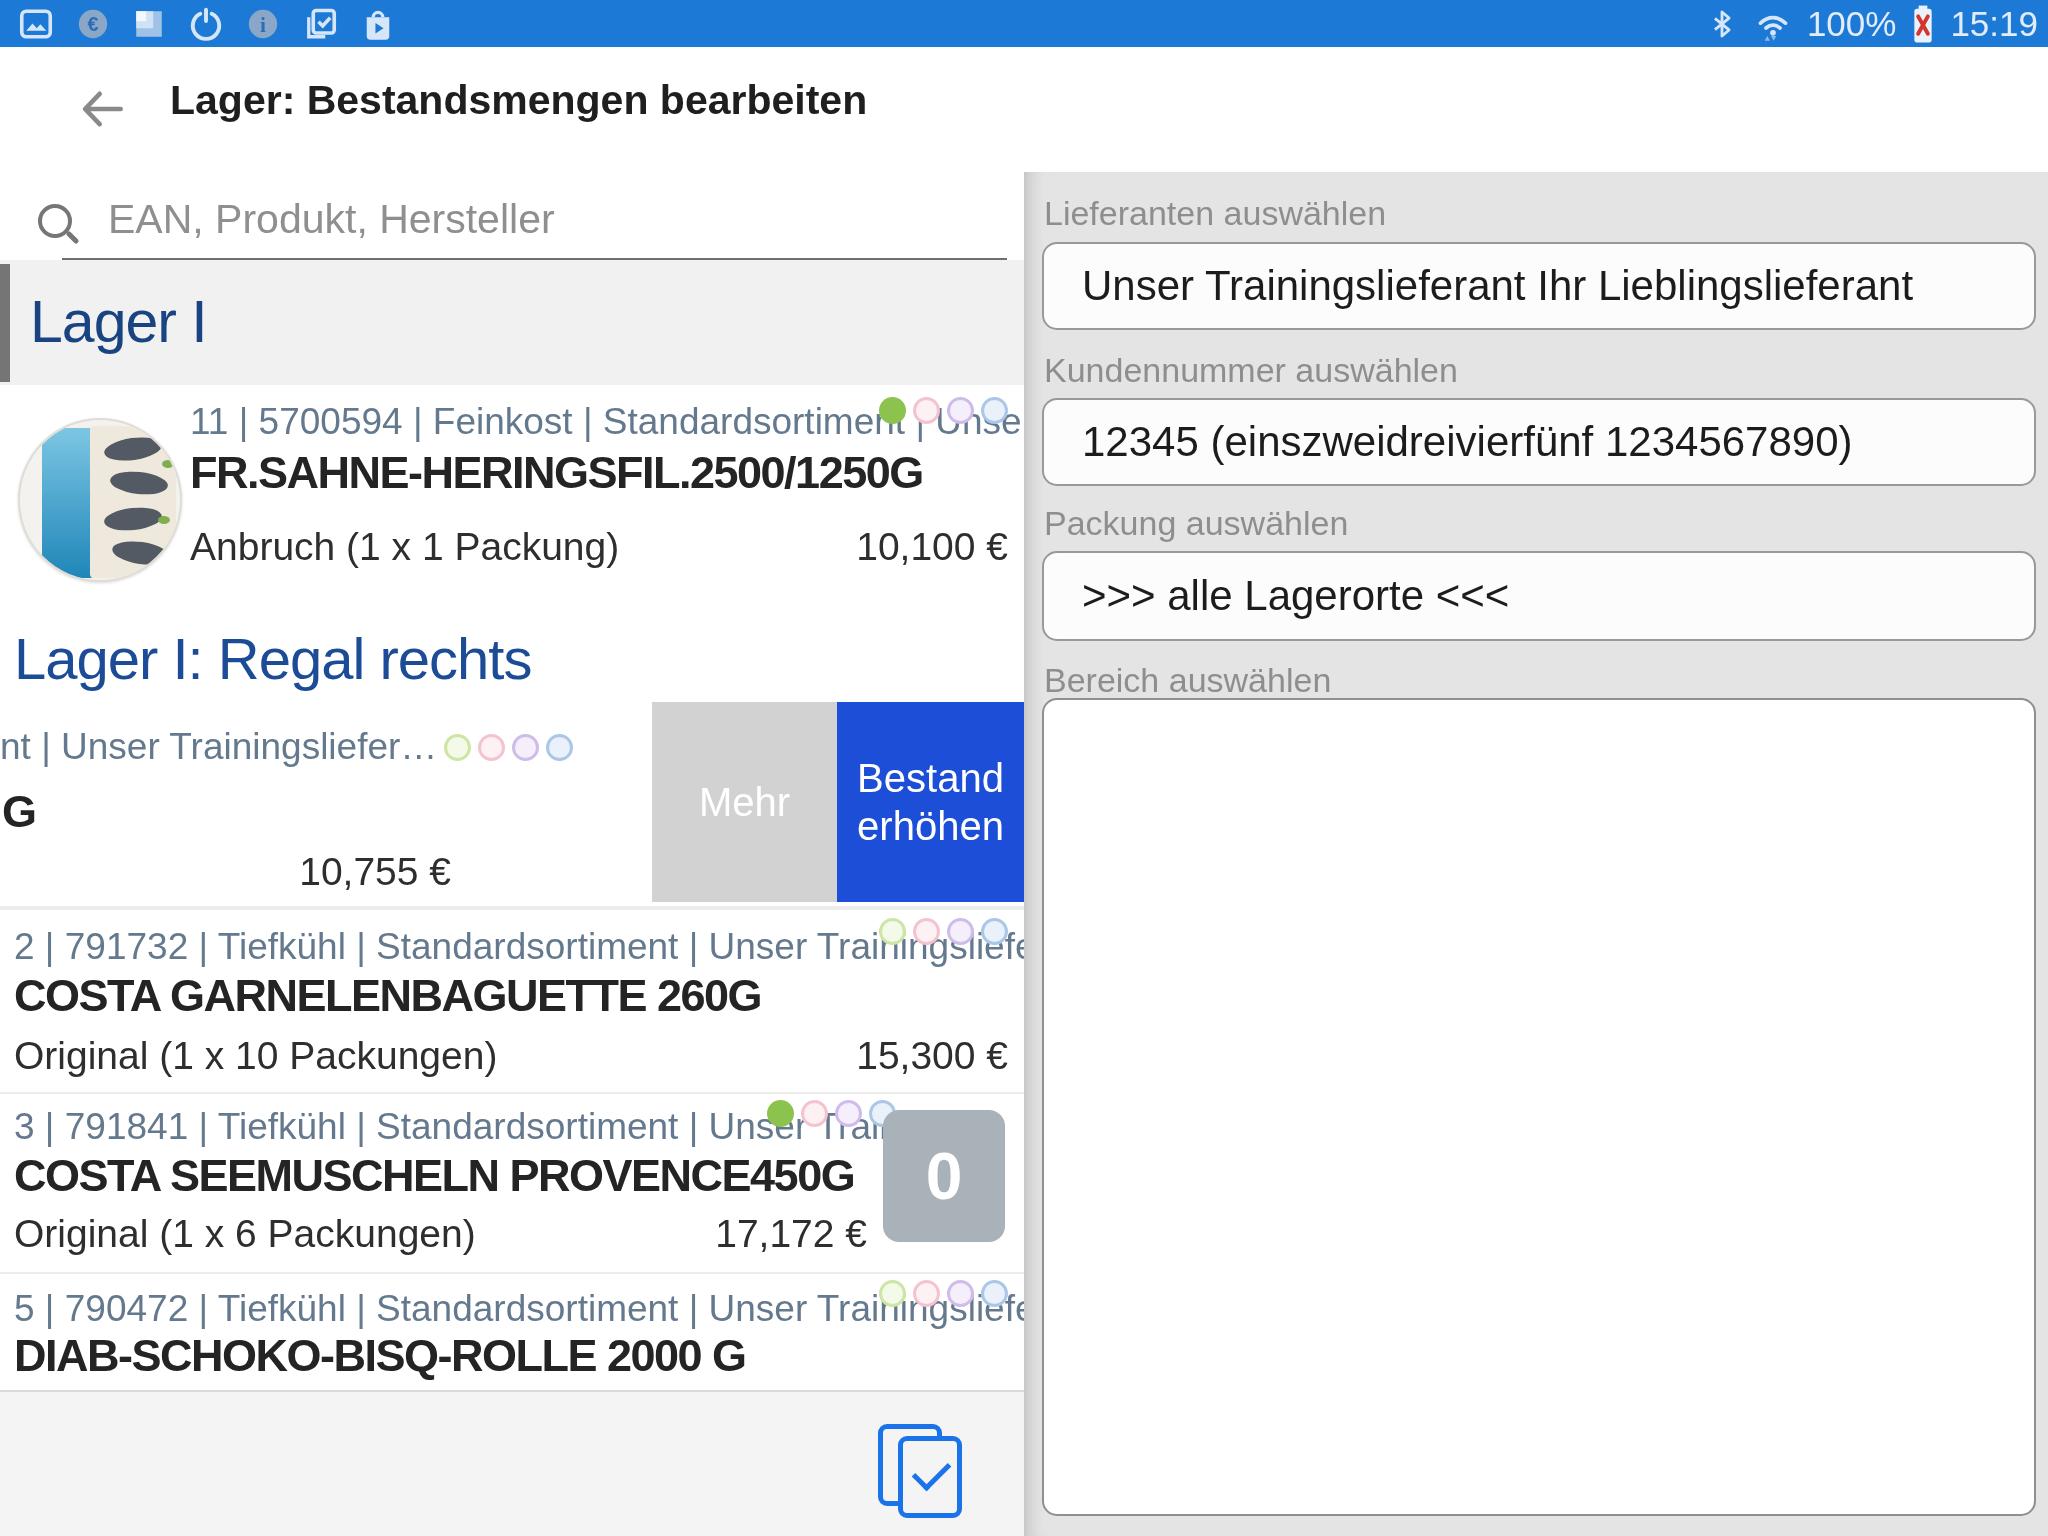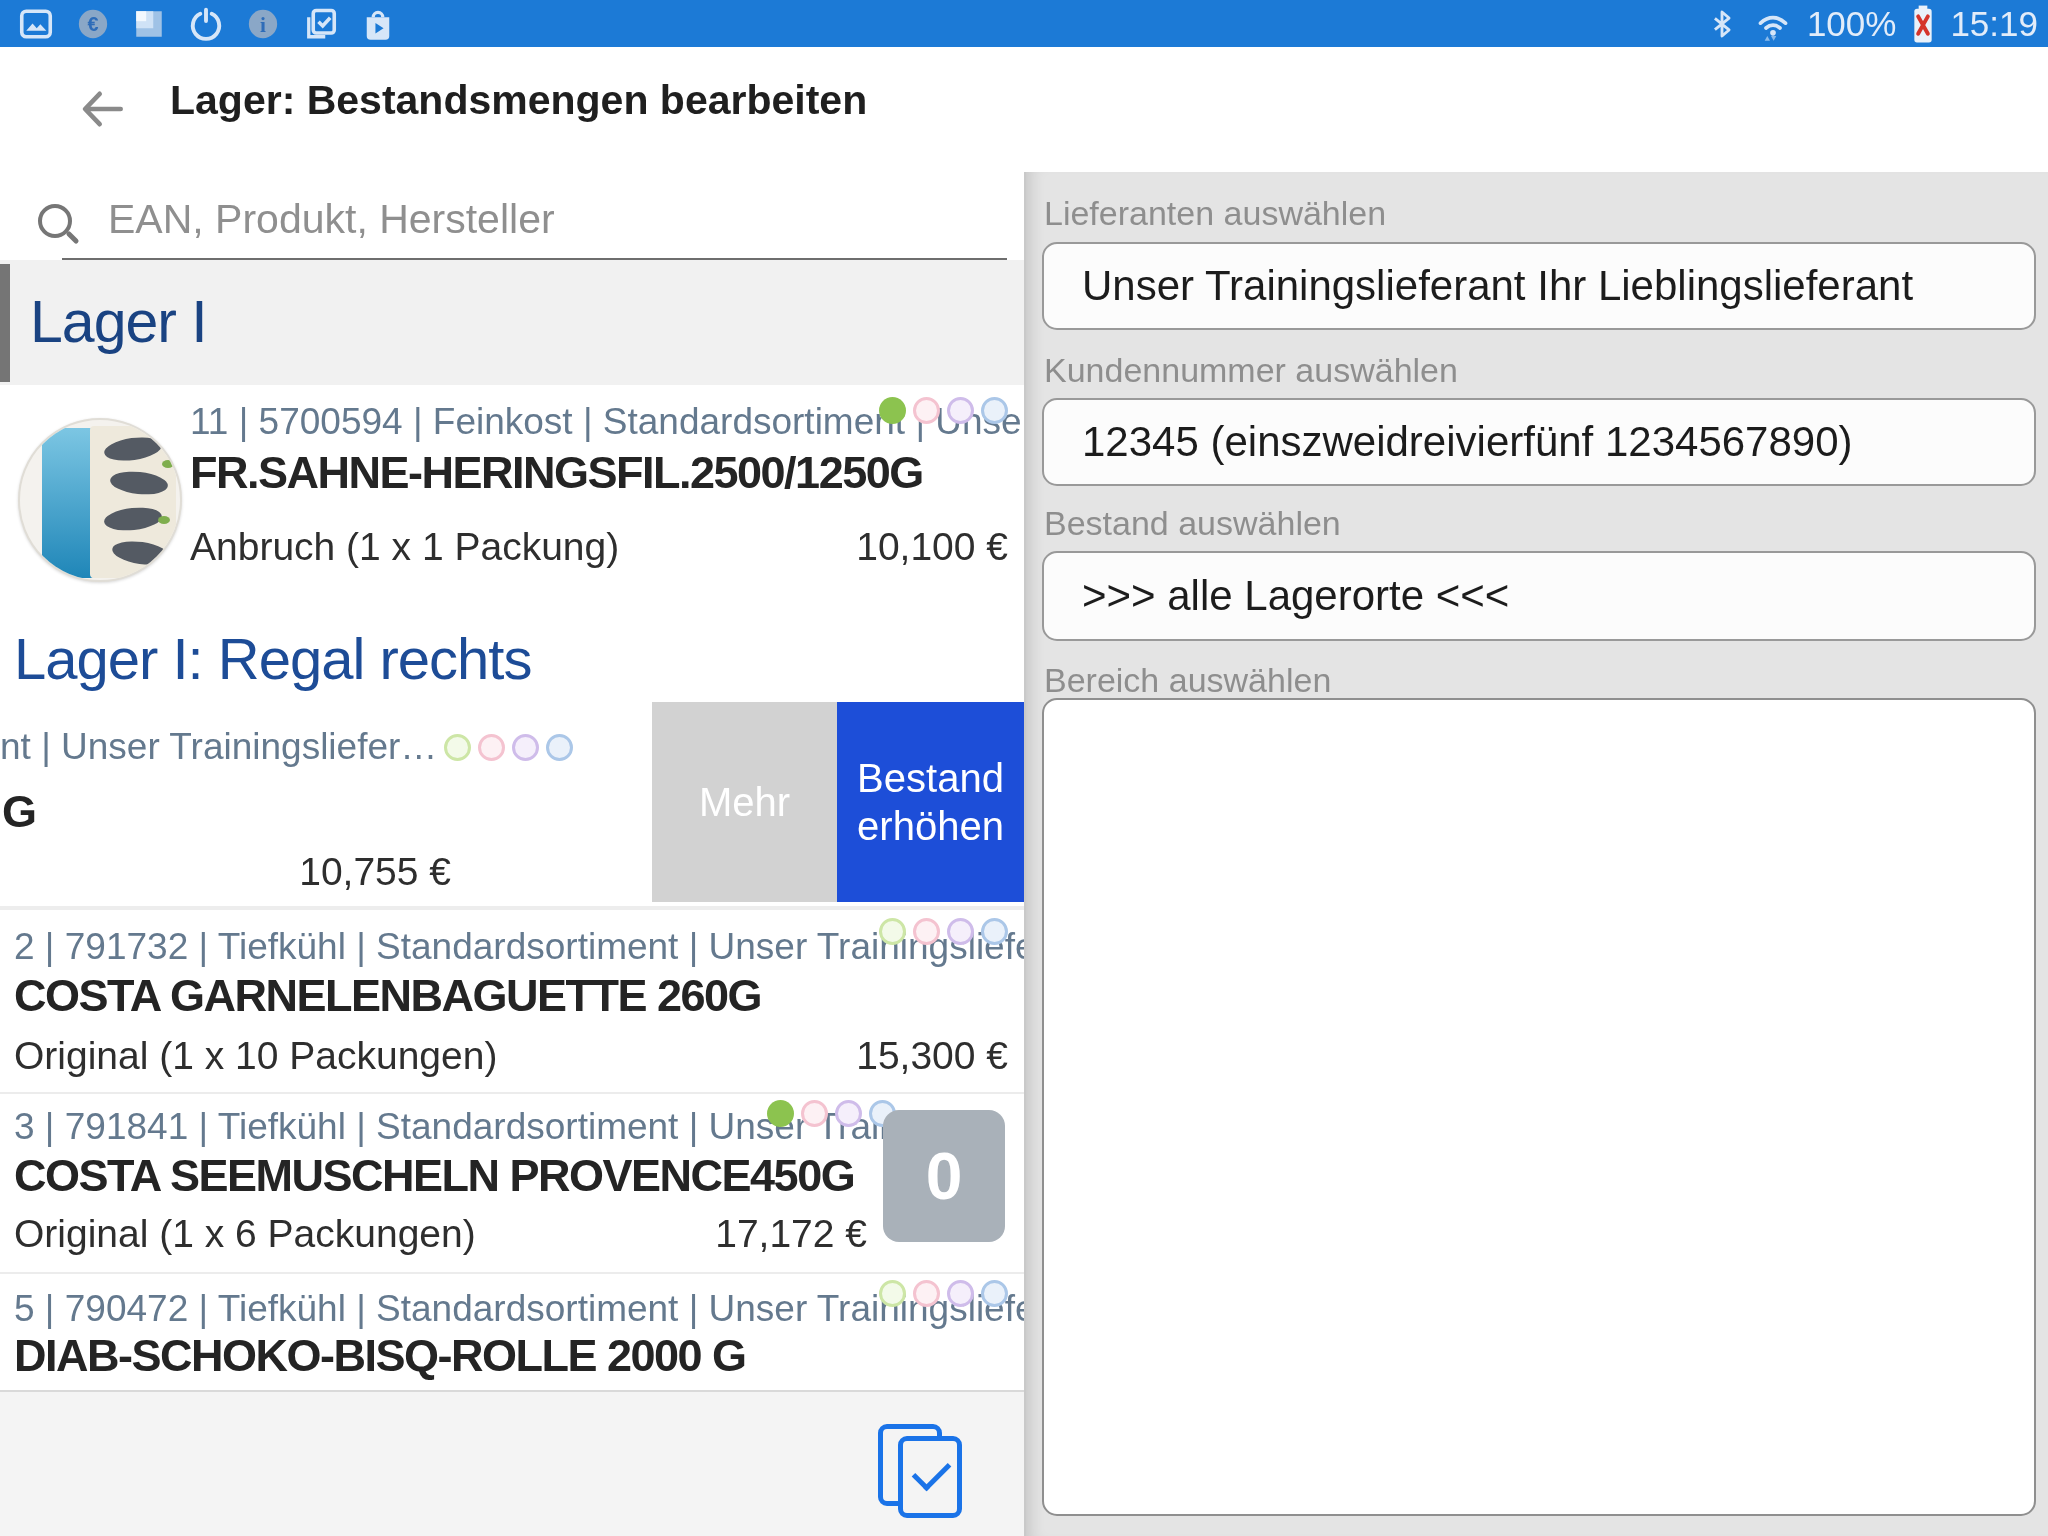--- a/index.html
+++ b/index.html
@@ -329,21 +329,21 @@
       <span class="fld-label" style="top:22px;">Lieferanten auswählen</span>
       <div class="spinner" style="top:70px;">
         <span>Unser Trainingslieferant Ihr Lieblingslieferant</span>
       </div>
 
       <span class="fld-label" style="top:179px;">Kundennummer auswählen</span>
       <div class="spinner" style="top:226px;">
         <span>12345 (einszweidreivierfünf 1234567890)</span>
       </div>
 
-      <span class="fld-label" style="top:332px;">Bestand auswählen</span>
+      <span class="fld-label" style="top:332px;">Packung auswählen</span>
       <div class="spinner" style="top:379px;height:90px;">
         <span>&gt;&gt;&gt; alle Lagerorte &lt;&lt;&lt;</span>
       </div>
 
       <span class="fld-label" style="top:489px;">Bereich auswählen</span>
       <div class="area-box">
         <span></span>
       </div>
     </div>
   </div>

